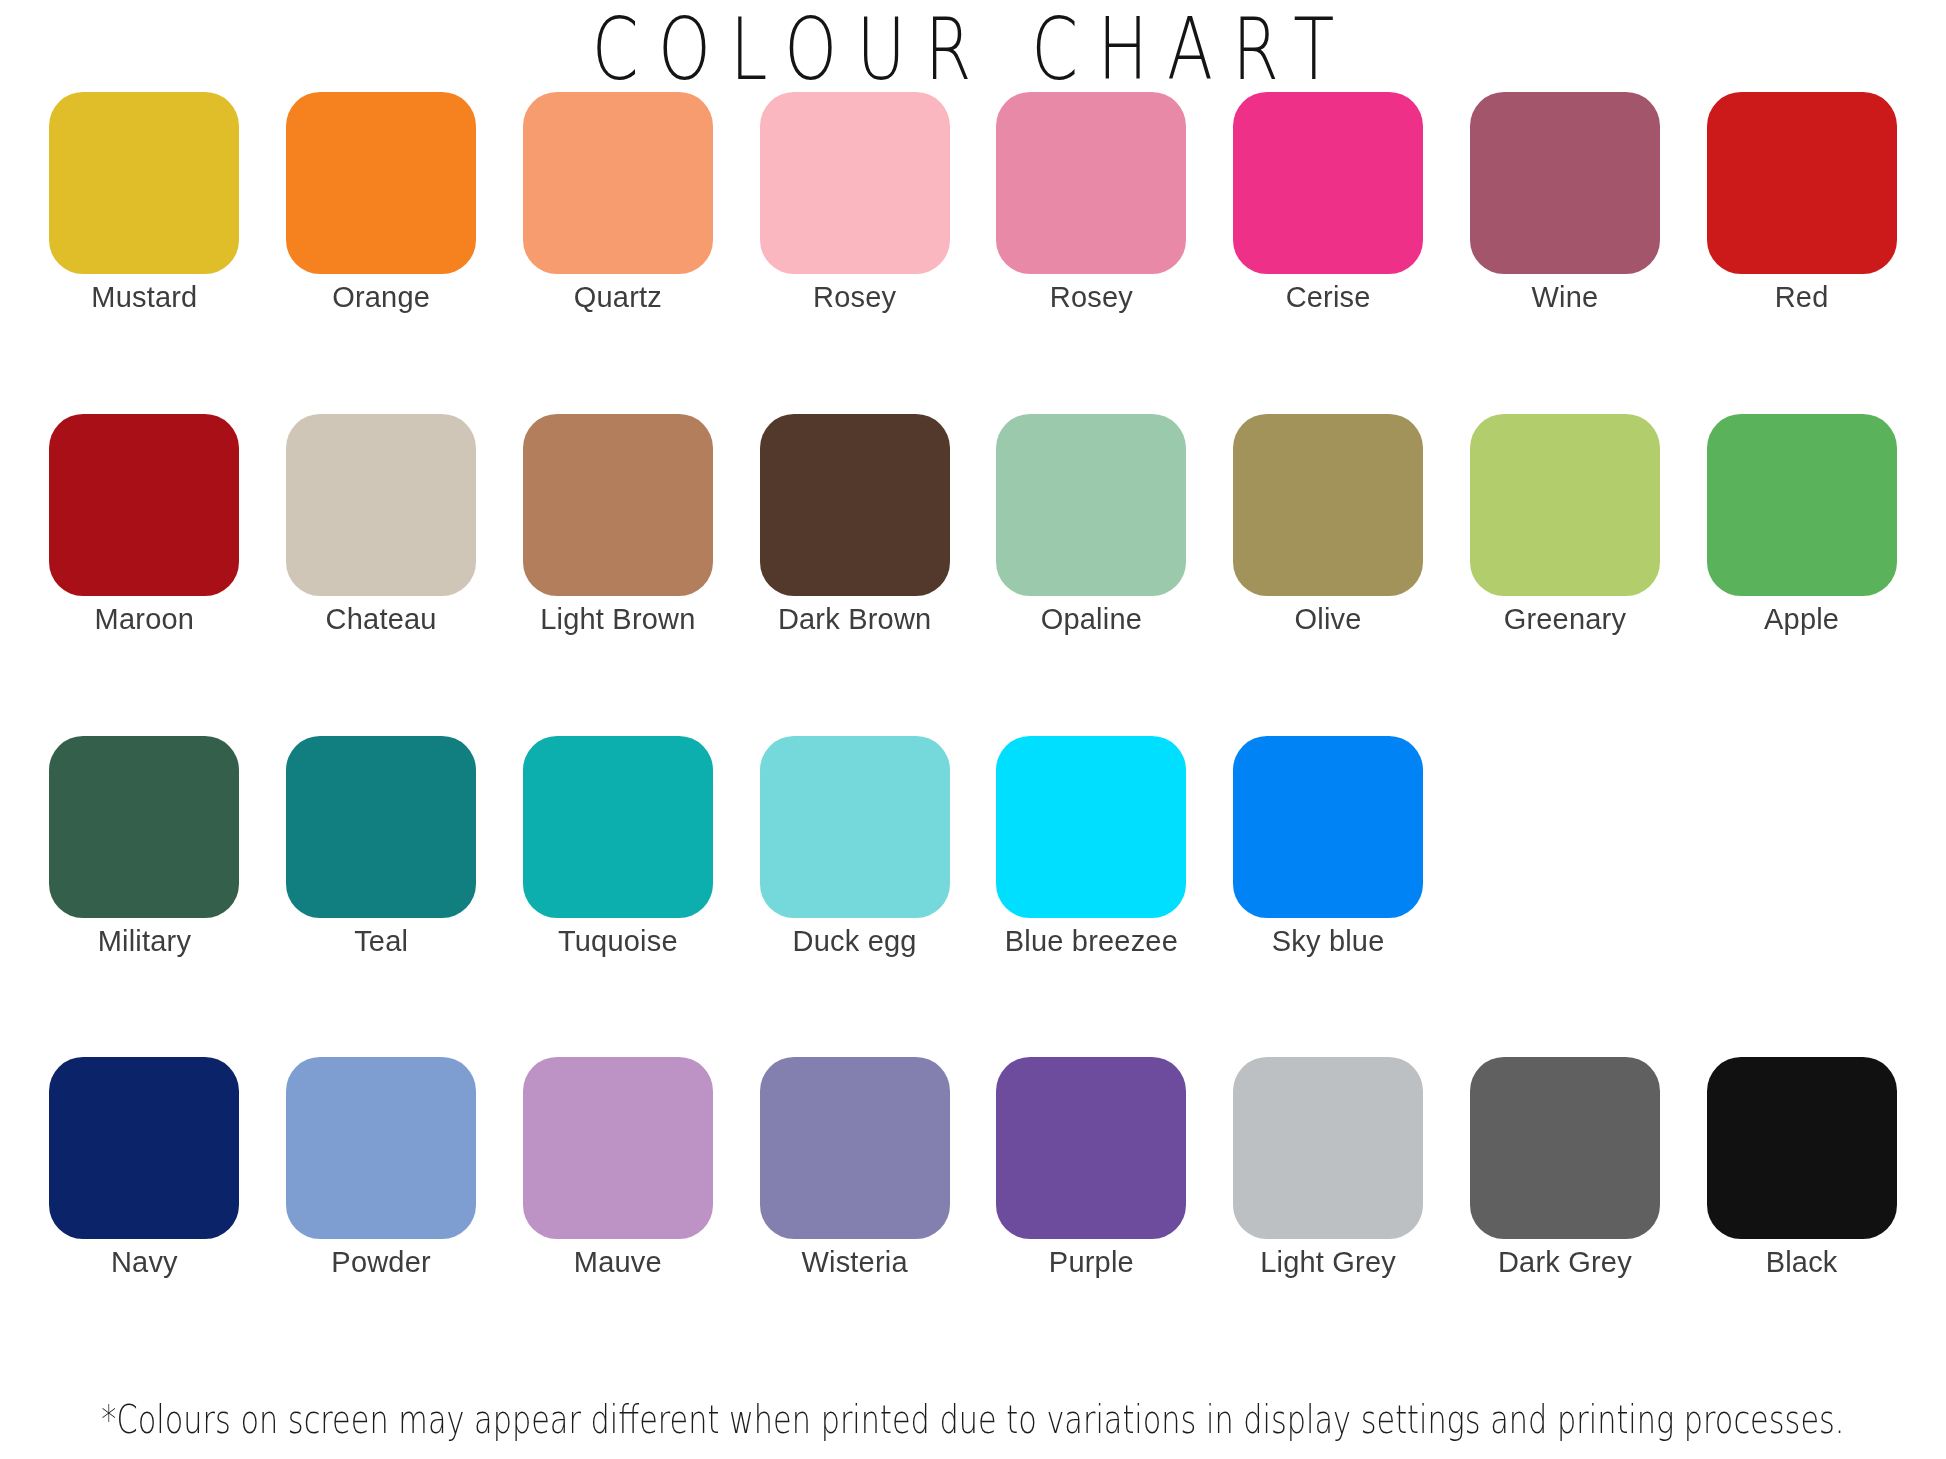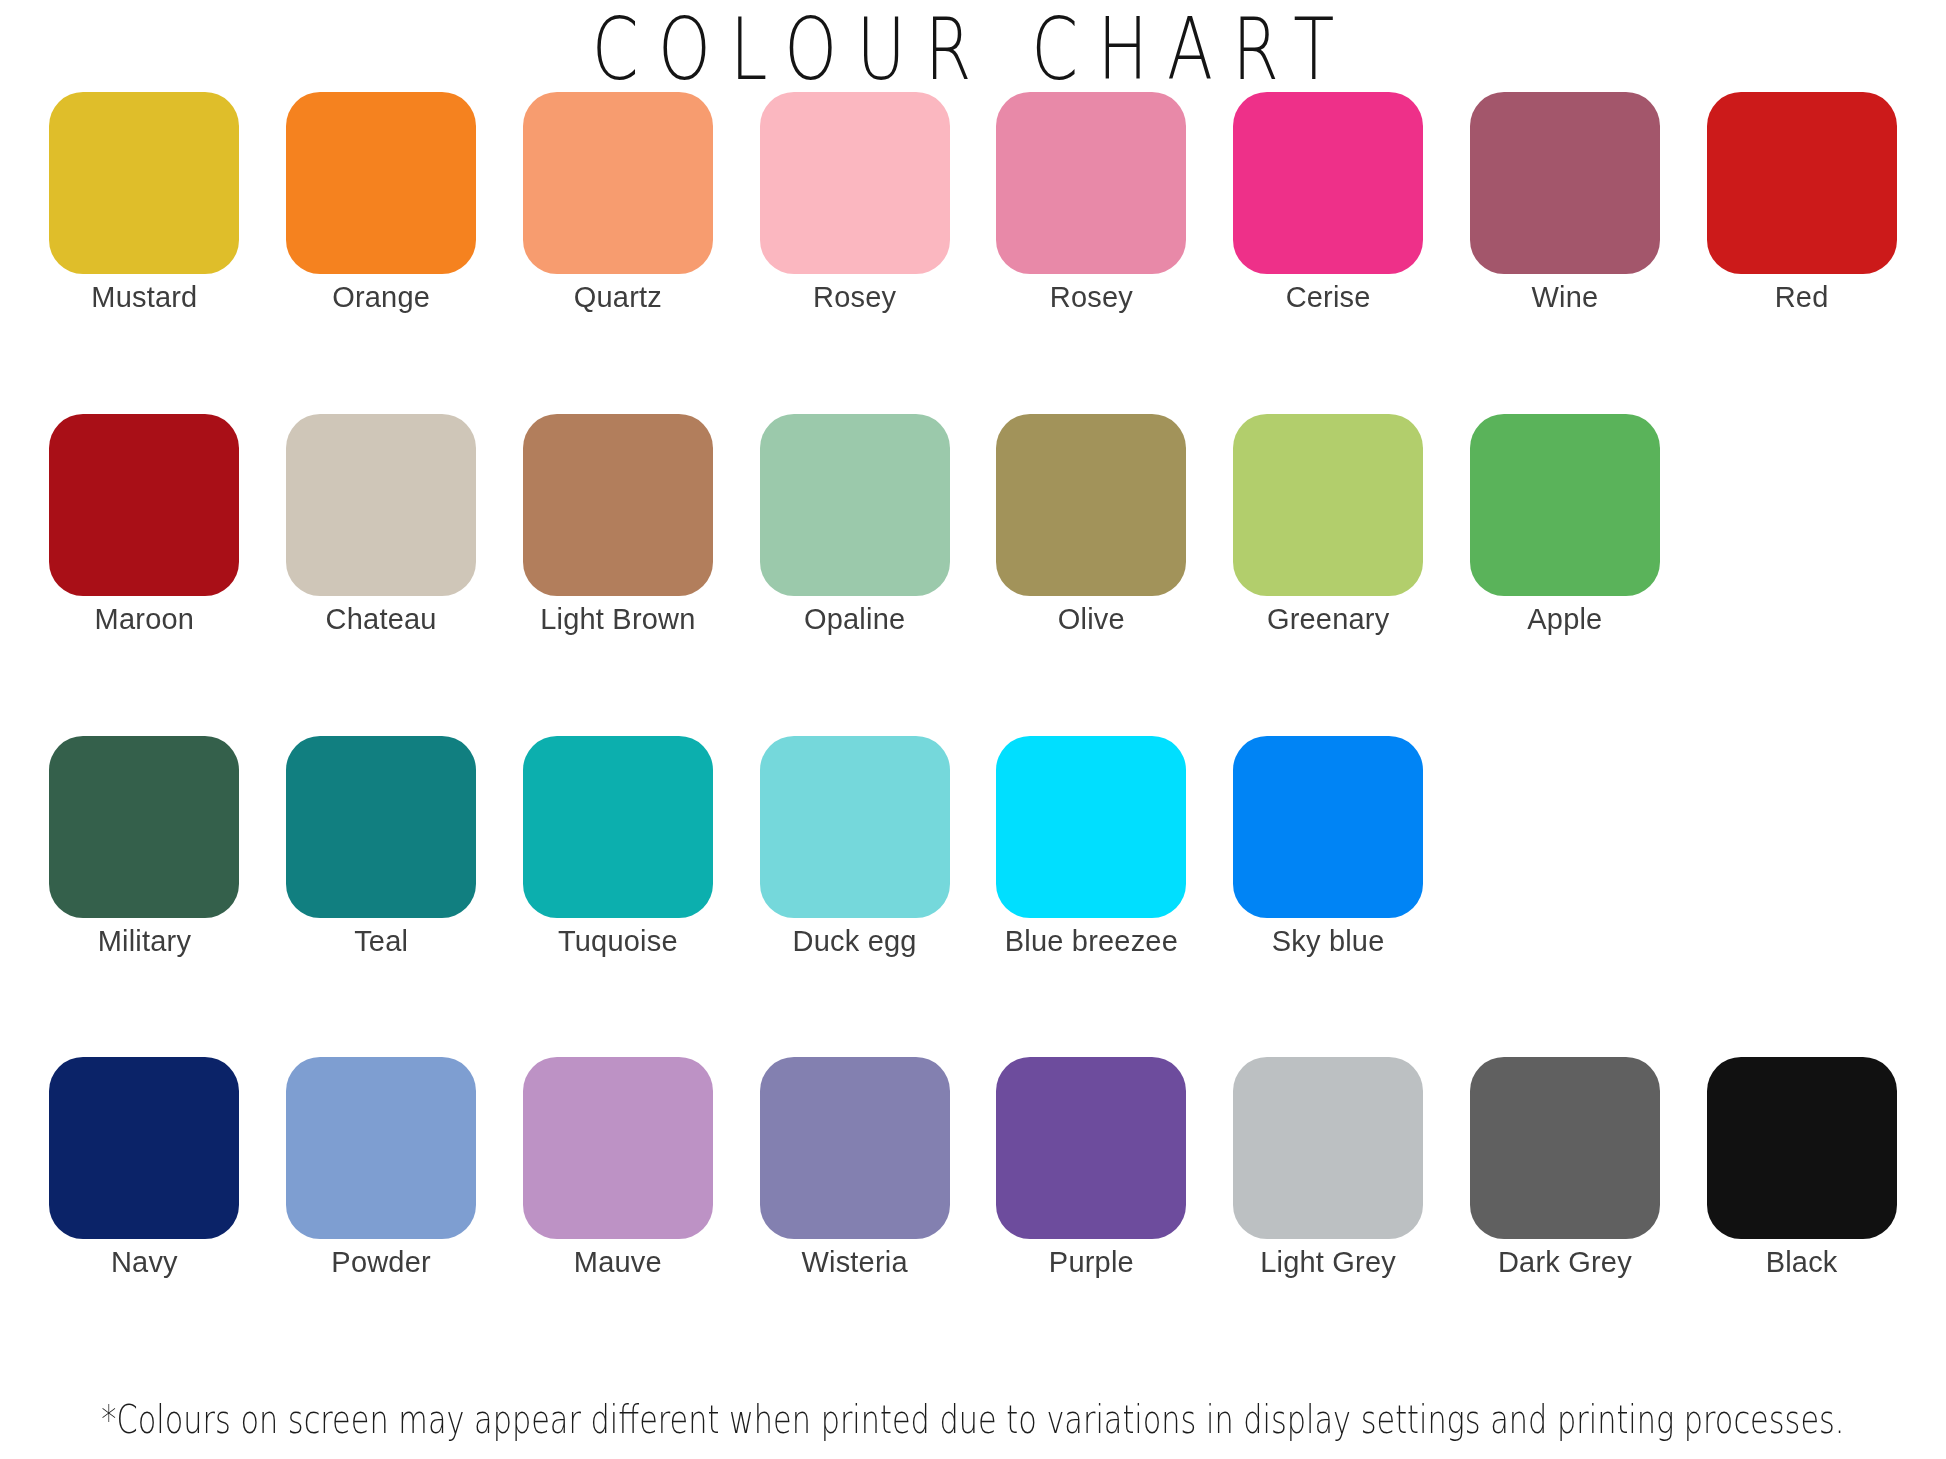--- a/index.html
+++ b/index.html
@@ -156,20 +156,24 @@
       </div>
       <div class="swatch-cell">
         <div class="swatch-chip" style="background-color: rgb(207, 198, 184);"></div>
         <div class="swatch-label">Chateau</div>
       </div>
       <div class="swatch-cell">
         <div class="swatch-chip" style="background-color: rgb(178, 126, 92);"></div>
         <div class="swatch-label">Light Brown</div>
       </div>
       <div class="swatch-cell">
+        <div class="swatch-chip" style="background-color: rgb(83, 57, 43);"></div>
+        <div class="swatch-label">Dark Brown</div>
+      </div>
+      <div class="swatch-cell">
         <div class="swatch-chip" style="background-color: rgb(155, 201, 171);"></div>
         <div class="swatch-label">Opaline</div>
       </div>
       <div class="swatch-cell">
         <div class="swatch-chip" style="background-color: rgb(162, 147, 90);"></div>
         <div class="swatch-label">Olive</div>
       </div>
       <div class="swatch-cell">
         <div class="swatch-chip" style="background-color: rgb(178, 206, 108);"></div>
         <div class="swatch-label">Greenary</div>

